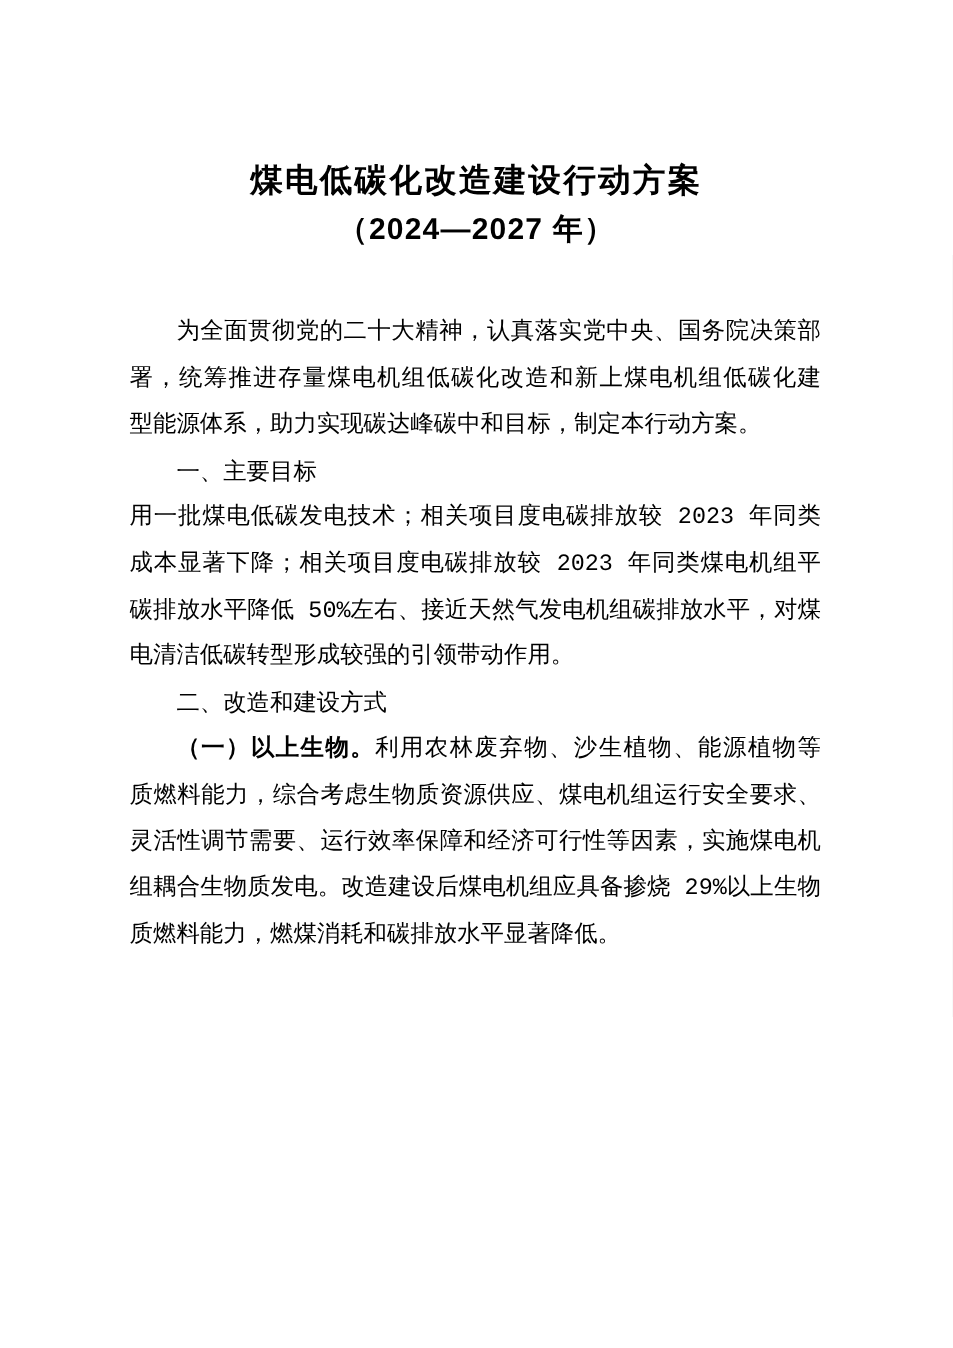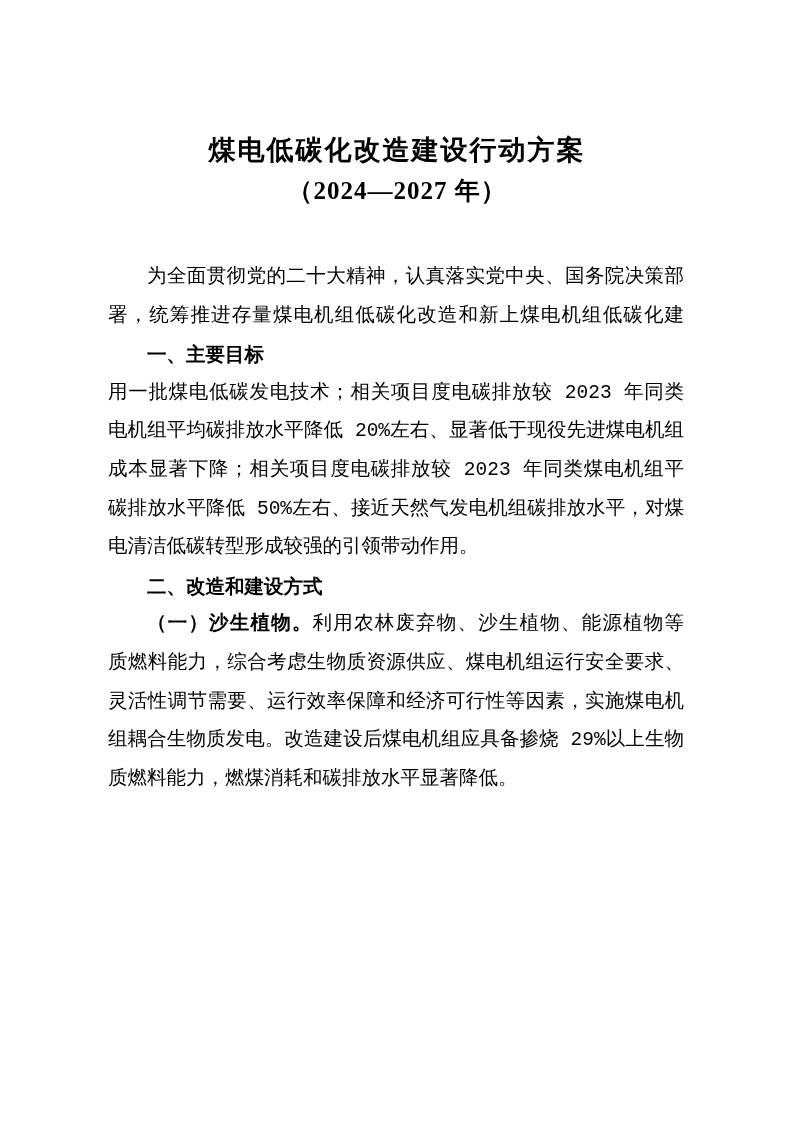--- a/index.html
+++ b/index.html
@@ -28,21 +28,21 @@
     font-weight: 700;
     line-height: 40px;
     letter-spacing: 2px;
     font-family: "Liberation Serif", serif;
   }
   .doc-subtitle {
     font-size: 25px;
     font-weight: 700;
     line-height: 42px;
     letter-spacing: 1px;
-    font-family: Liberation Serif, serif;
+    font-family: Liberation Sans, sans-serif;
   }
   .body-block {
     position: absolute;
     top: 258px;
     left: 108px;
     width: 576px;
     font-size: 19.5px;
     line-height: 38.6px;
     font-family: "Liberation Serif", serif;
   }
@@ -55,21 +55,21 @@
   }
   .line.indent {
     text-indent: 39px;
   }
   .line.endline {
     text-align: left;
     text-align-last: left;
   }
   .heading {
     font-family: "Liberation Sans", sans-serif;
-    font-weight: 700;
+    font-weight: 400;
     font-size: 19.5px;
     text-align: left;
     text-align-last: left;
   }
   .lead {
     font-weight: 700;
   }
 </style>
 </head>
 <body>
@@ -78,33 +78,33 @@
 
   <div class="title-block">
     <div class="doc-title">煤电低碳化改造建设行动方案</div>
     <div class="doc-subtitle">（2024—2027 年）</div>
   </div>
 
   <div class="body-block">
 
     <div class="line indent">为全面贯彻党的二十大精神，认真落实党中央、国务院决策部</div>
     <div class="line">署，统筹推进存量煤电机组低碳化改造和新上煤电机组低碳化建</div>
+    <div class="line endline">型能源体系，助力实现碳达峰碳中和目标，制定本行动方案。</div>
 
     <div class="line heading indent">一、主要目标</div>
 
     <div class="line">用一批煤电低碳发电技术；相关项目度电碳排放较 2023 年同类煤</div>
-    <div class="line">电机组平均碳排放水平降低 20%左右、显著低于现役先进煤电机组</div>
 
     <div class="line">成本显著下降；相关项目度电碳排放较 2023 年同类煤电机组平均</div>
     <div class="line">碳排放水平降低 50%左右、接近天然气发电机组碳排放水平，对煤</div>
     <div class="line endline">电清洁低碳转型形成较强的引领带动作用。</div>
 
     <div class="line heading indent">二、改造和建设方式</div>
 
-    <div class="line indent"><span class="lead">（一）沙生植物。</span><span>利用农林废弃物、沙生植物、能源植物等</span></div>
+    <div class="line indent"><span class="lead">（一）以上生物。</span><span>利用农林废弃物、沙生植物、能源植物等</span></div>
     <div class="line">质燃料能力，综合考虑生物质资源供应、煤电机组运行安全要求、</div>
     <div class="line">灵活性调节需要、运行效率保障和经济可行性等因素，实施煤电机</div>
     <div class="line">组耦合生物质发电。改造建设后煤电机组应具备掺烧 29%以上生物</div>
     <div class="line endline">质燃料能力，燃煤消耗和碳排放水平显著降低。</div>
 
   </div>
 
 </div>
 
 </body></html>

